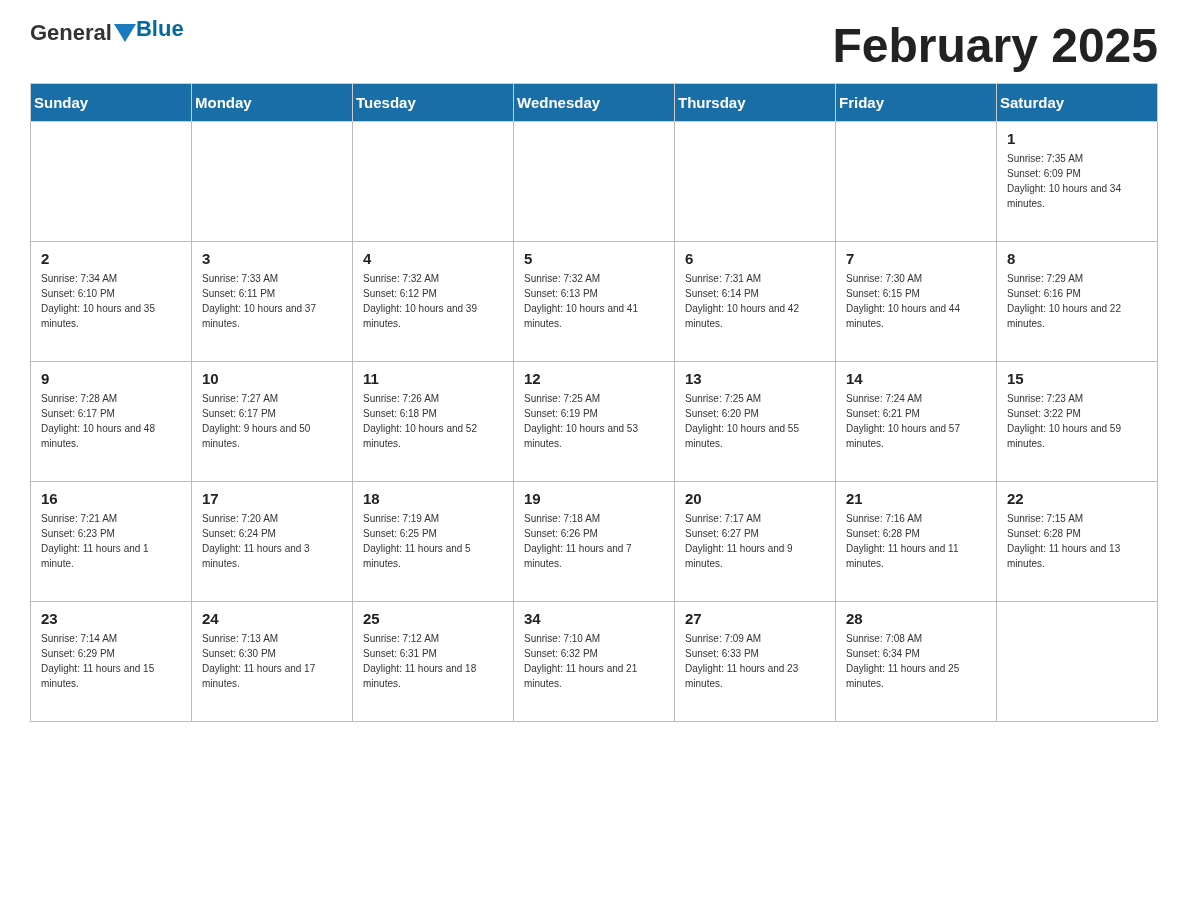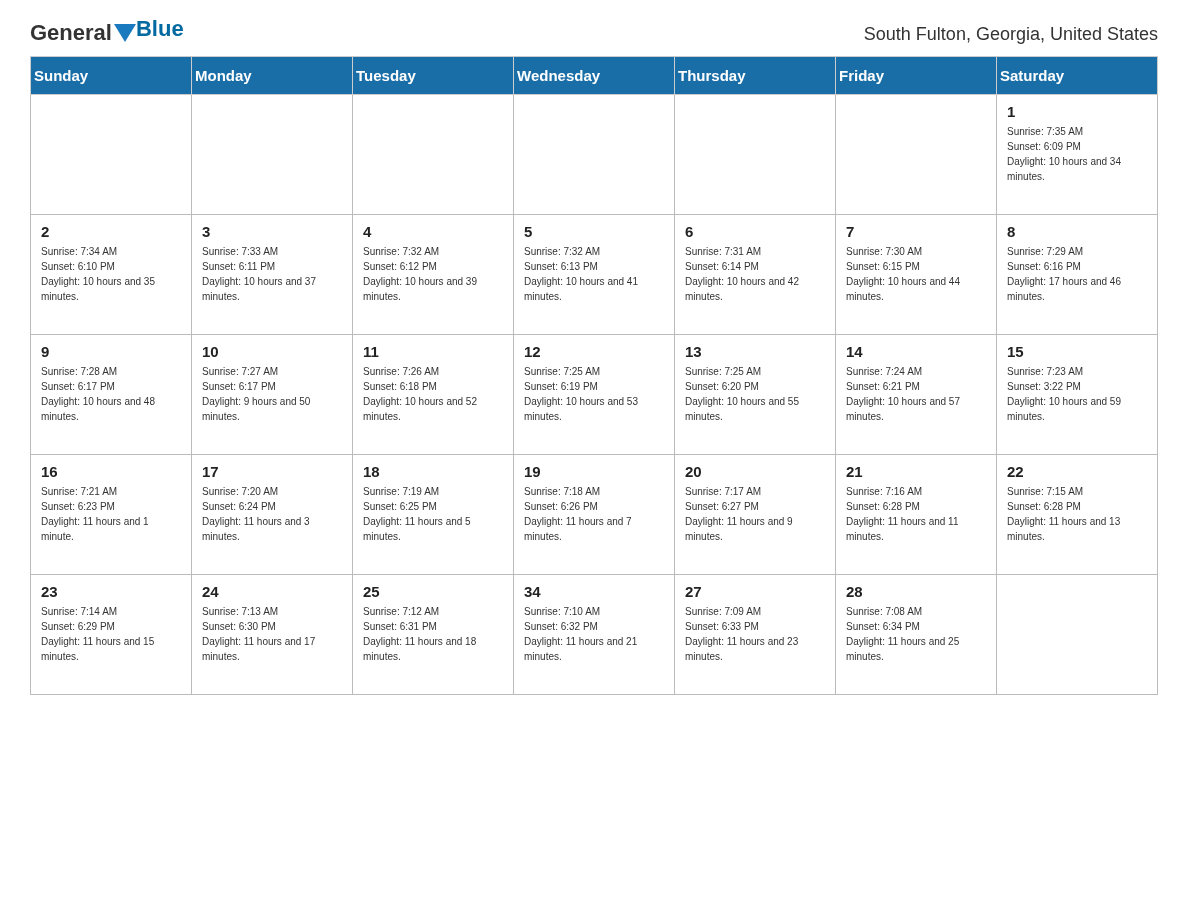--- a/index.html
+++ b/index.html
@@ -92,21 +92,21 @@
         <div style="position:relative;top:2px;">
           <svg width="22" height="18" viewBox="0 0 22 18">
             <polygon points="11,18 0,0 22,0" fill="#1a7abf"></polygon>
           </svg>
         </div>
       </div>
       <span class="logo-text" style="color:#0369a1;margin-top:-4px;">Blue</span>
     </div>
   </div>
   <div class="title-block">
-    <p>South Fulton, Georgia, United States</p>
+    <h1>February 2025</h1>
   </div>
 </div>
 
 <table class="calendar">
   <thead>
     <tr>
       <th>Sunday</th>
       <th>Monday</th>
       <th>Tuesday</th>
       <th>Wednesday</th>
@@ -179,21 +179,21 @@
             <div>Sunrise: 7:30 AM</div>
             <div>Sunset: 6:15 PM</div>
             <div>Daylight: 10 hours and 44 minutes.</div>
           </div>
         </td>
         <td>
           <div class="day-number">8</div>
           <div class="day-info">
             <div>Sunrise: 7:29 AM</div>
             <div>Sunset: 6:16 PM</div>
-            <div>Daylight: 17 hours and 46 minutes.</div>
+            <div>Daylight: 10 hours and 22 minutes.</div>
           </div>
         </td>
       </tr>
       <tr class="row-separator">
         <td>
           <div class="day-number">9</div>
           <div class="day-info">
             <div>Sunrise: 7:28 AM</div>
             <div>Sunset: 6:17 PM</div>
             <div>Daylight: 10 hours and 48 minutes.</div>

